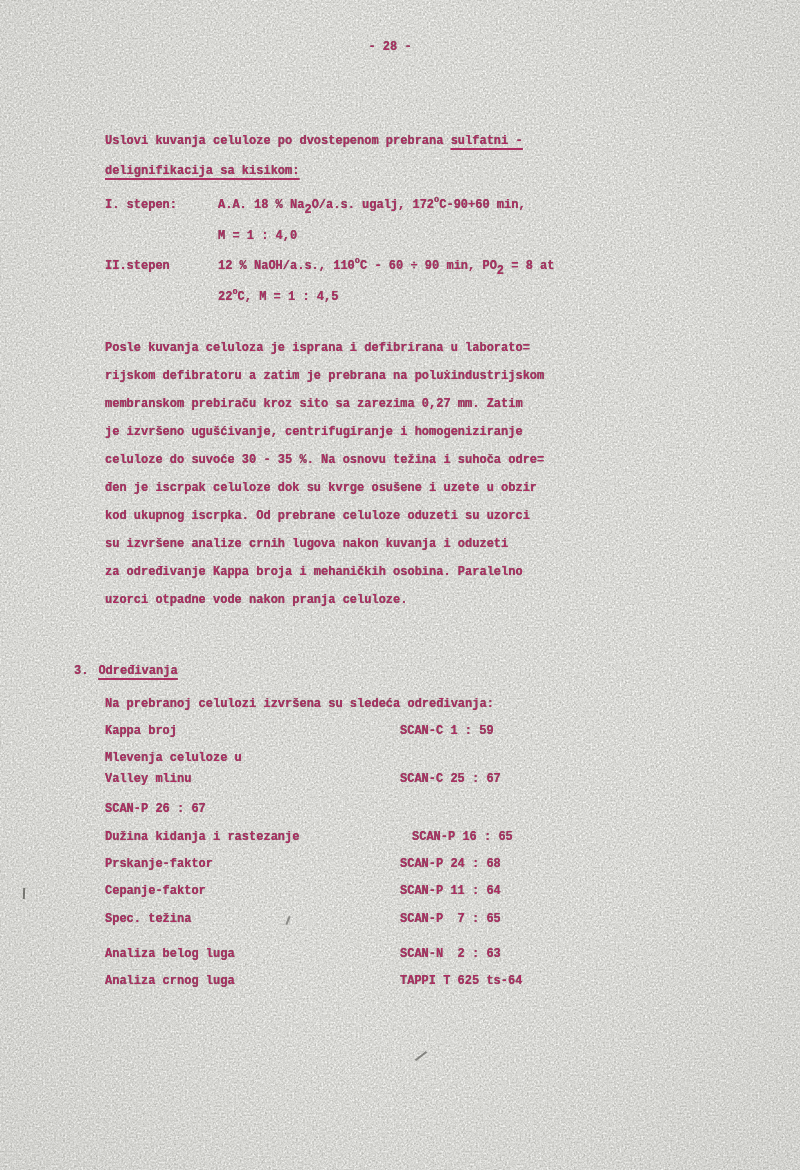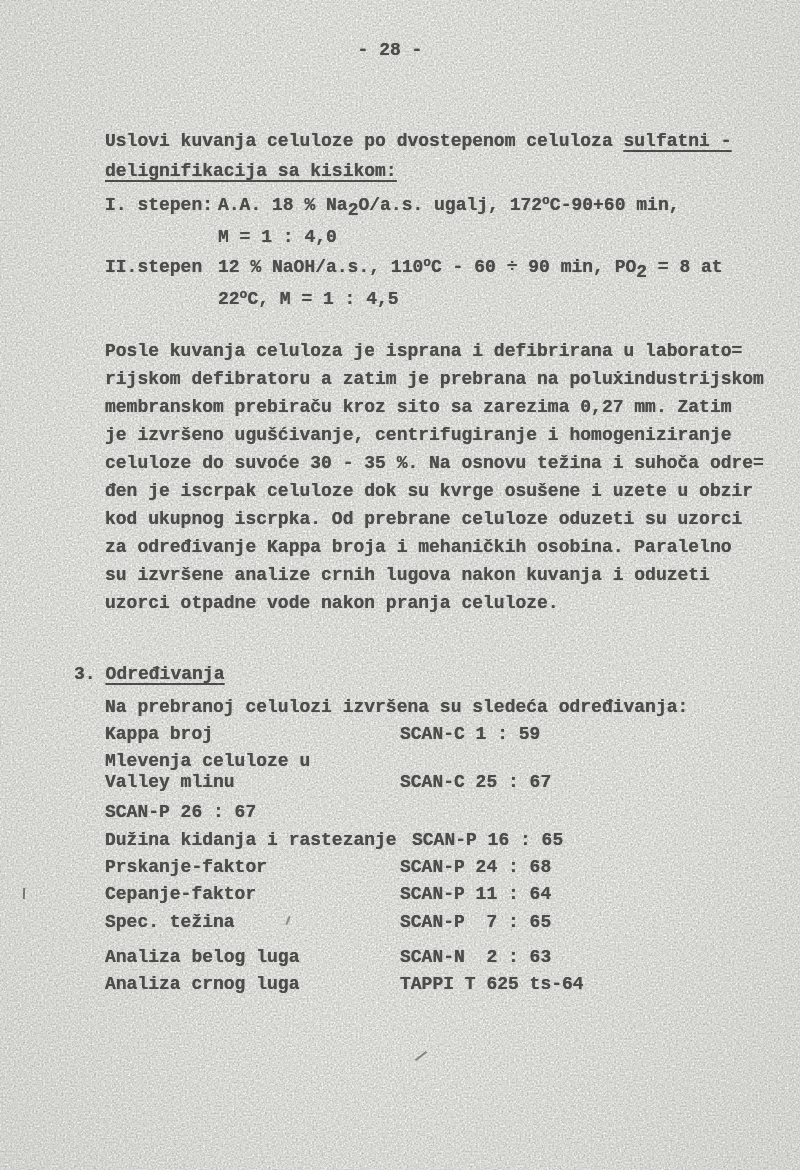--- a/index.html
+++ b/index.html
@@ -8,22 +8,22 @@
   body {
     width: 800px; height: 1170px;
     position: relative;
     background: #f8f8f5;
     overflow: hidden;
   }
   .page {
     position: absolute; inset: 0;
     font-family: "Liberation Mono", "DejaVu Sans Mono", monospace;
     font-weight: 700;
-    font-size: 18px;
-    color: #404040;
+    font-size: 12px;
+    color: #be185d;
     text-shadow: 0 0 0.7px rgba(25,25,25,0.8);
   }
   .vignette {
     position: absolute; inset: 0;
     background: radial-gradient(ellipse at 50% 45%, rgba(0,0,0,0) 55%, rgba(60,60,55,0.05) 100%);
     pointer-events: none;
   }
   .noise {
     position: absolute; inset: 0;
     pointer-events: none;
@@ -76,21 +76,21 @@
 <body>
 
 <div class="page">
 
   <div class="vignette"></div>
 
   <div class="pageno">- 28 -</div>
 
   <div class="content">
 
-    <div class="line"><span>Uslovi kuvanja celuloze po dvostepenom celuloza </span><span class="u">sulfatni -</span></div>
+    <div class="line"><span>Uslovi kuvanja celuloze po dvostepenom prebrana </span><span class="u">sulfatni -</span></div>
     <div class="line"><span class="u">delignifikacija sa kisikom:</span></div>
 
     <div class="steps">
       <div class="step">
         <div class="step-label">I. stepen: </div>
         <div class="step-body">
           <div class="line"><span>A.A. 18 % Na</span><span class="sb">2</span><span>O/a.s. ugalj, 172</span><span class="sp">o</span><span>C-90+60 min,</span></div>
           <div class="line"><span>M = 1 : 4,0</span></div>
         </div>
       </div>
@@ -105,22 +105,22 @@
     </div>
 
     <div class="para">
       <div class="line">Posle kuvanja celuloza je isprana i defibrirana u laborato=</div>
       <div class="line">rijskom defibratoru a zatim je prebrana na poluẋindustrijskom</div>
       <div class="line">membranskom prebiraču kroz sito sa zarezima 0,27 mm. Zatim</div>
       <div class="line">je izvršeno ugušćivanje, centrifugiranje i homogeniziranje</div>
       <div class="line">celuloze do suvoće 30 - 35 %. Na osnovu težina i suhoča odre=</div>
       <div class="line">đen je iscrpak celuloze dok su kvrge osušene i uzete u obzir</div>
       <div class="line">kod ukupnog iscrpka. Od prebrane celuloze oduzeti su uzorci</div>
+      <div class="line">su izvršene analize crnih lugova nakon kuvanja i oduzeti</div>
       <div class="line">za određivanje Kappa broja i mehaničkih osobina. Paralelno</div>
-      <div class="line">su izvršene analize crnih lugova nakon kuvanja i oduzeti</div>
       <div class="line">uzorci otpadne vode nakon pranja celuloze.</div>
     </div>
 
     <div class="sec3">
       <span class="sec3-num">3.</span>
       <span class="sec3-title u">Određivanja</span>
     </div>
 
     <div class="det-intro">Na prebranoj celulozi izvršena su sledeća određivanja:</div>
 

